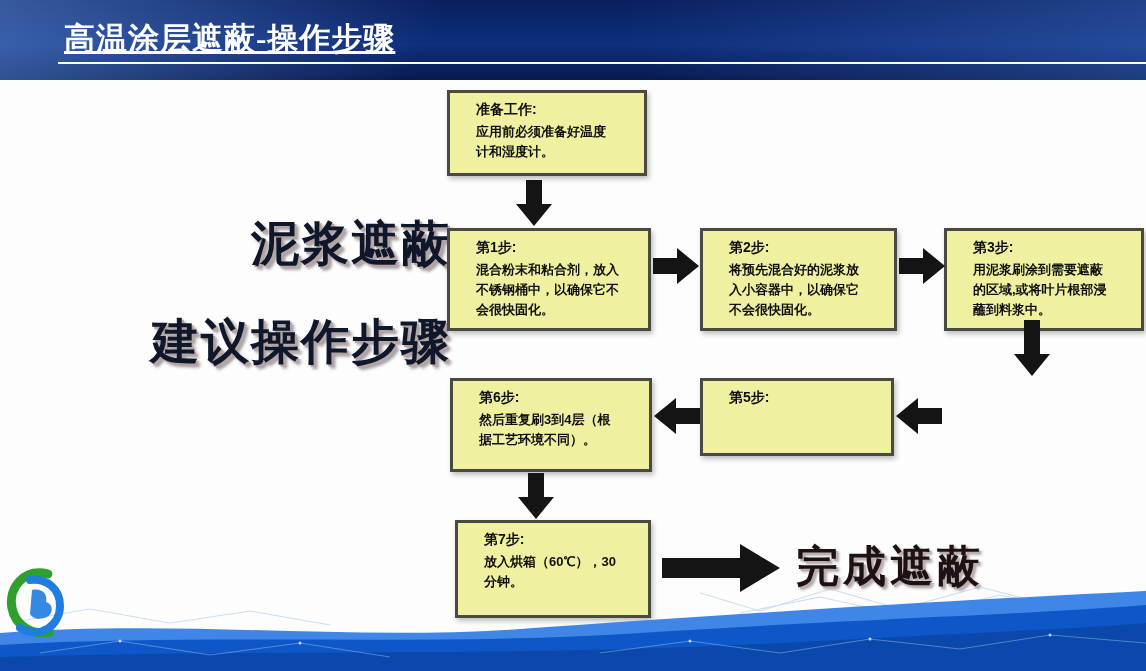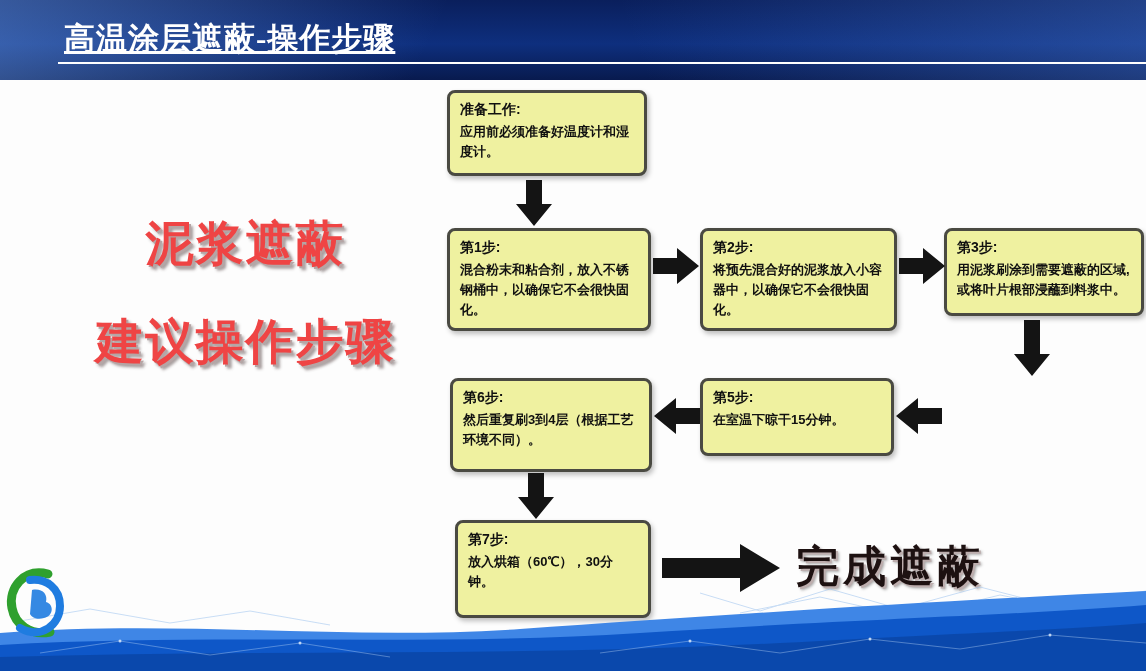--- a/index.html
+++ b/index.html
@@ -19,33 +19,33 @@
   .title {
     position:absolute; left:64px; top:18px; margin:0;
     color:#ffffff; font-family:"Liberation Serif", serif;
     font-size:31px; font-weight:bold; letter-spacing:1px;text-decoration:underline;
   }
   .title-underline {
     position:absolute; left:58px; right:0; top:62px; height:2px; background:#ffffff;
   }
   
   .side-heading {
-    position:absolute; left:48px; top:220px; width:395px; text-align:center;
-    font-family:"Liberation Serif", serif; font-weight:bold; color:#ef4444;
+    position:absolute; left:56px; top:220px; width:395px; text-align:right;
+    font-family:"Liberation Serif", serif; font-weight:bold; color:#0f172a;
   }
   .side-line {
     font-size:48px; line-height:1; letter-spacing:2px;
     text-shadow:2px 2px 0 #b5a5a5, 4px 4px 3px rgba(60,40,40,0.45);
   }
   .side-line + .side-line { margin-top:50px; }
   
   .box {
     position:absolute; box-sizing:border-box;
-    background:#eff1a0; border:3px solid #4a4a42; border-radius:8px;
-    padding:8px 10px; color:#101010;
+    background:#eff1a0; border:3px solid #4a4a42; border-radius:0;
+    padding:8px 26px; color:#101010;
     box-shadow:2px 3px 5px rgba(0,0,0,0.25);
   }
   .box-title { font-weight:bold; font-size:14px; margin-bottom:3px; }
   .box-body  { font-weight:bold; font-size:13px; line-height:1.55; }
   
   .arrow { position:absolute; line-height:0; }
   .arrow polygon { fill:#141414; }
   
   .result {
     position:absolute; left:796px; top:538px;
@@ -88,21 +88,20 @@
   </div>
 
   <div class="box" style="left:944px; top:228px; width:200px; min-height:88px;">
     <div class="box-title">第3步:</div>
     <div class="box-body">用泥浆刷涂到需要遮蔽的区域,或将叶片根部浸蘸到料浆中。</div>
   </div>
 
 
   <div class="box" style="left:700px; top:378px; width:194px; min-height:78px;">
     <div class="box-title">第5步:</div>
-    <div class="box-body">在室温下晾干15分钟。</div>
   </div>
 
   <div class="box" style="left:450px; top:378px; width:202px; min-height:94px;">
     <div class="box-title">第6步:</div>
     <div class="box-body">然后重复刷3到4层（根据工艺环境不同）。</div>
   </div>
 
   <div class="box" style="left:455px; top:520px; width:196px; min-height:98px;">
     <div class="box-title">第7步:</div>
     <div class="box-body">放入烘箱（60℃），30分钟。</div>

